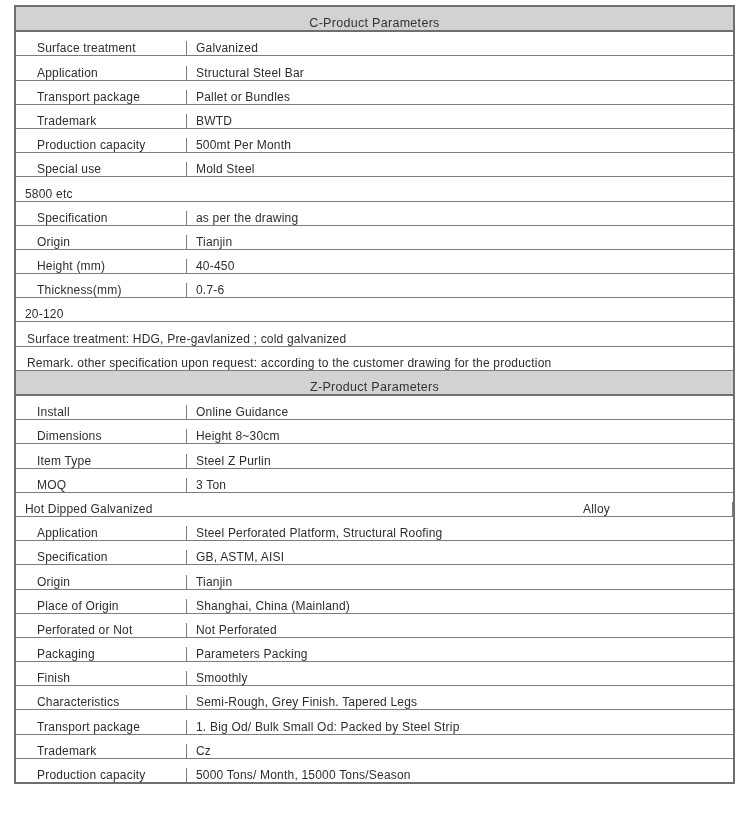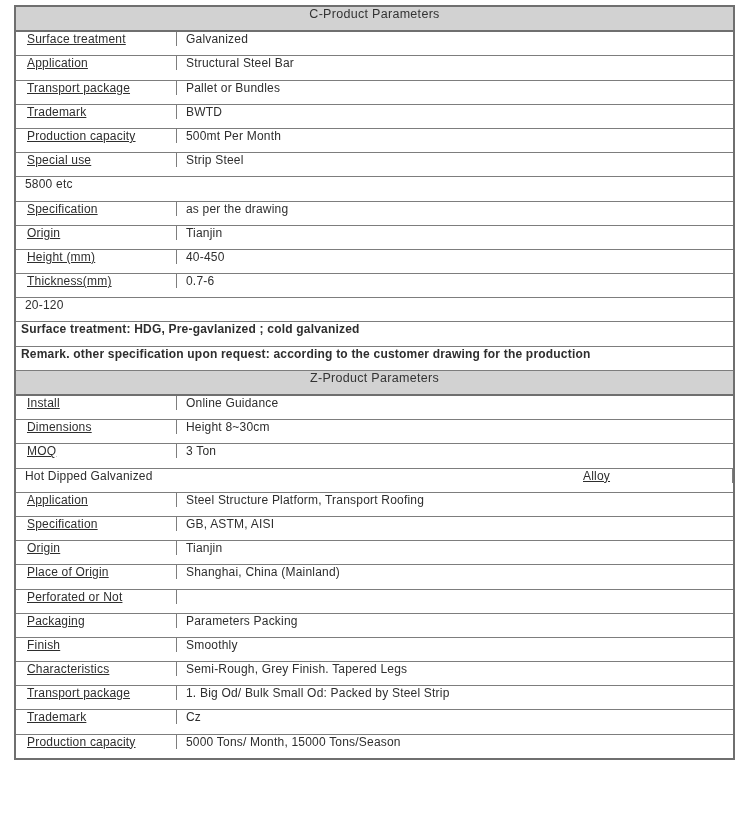--- a/index.html
+++ b/index.html
@@ -17,21 +17,21 @@
   .sheet {
     padding: 5px 0 0 14px;
   }
   .ptable {
     width: 717px;
     border: 2px solid #6f6f6f;
     background: #ffffff;
   }
   .row {
     display: flex;
-    align-items: flex-start;
+    align-items: flex-end;
     height: 23.2px;
     box-sizing: content-box;
     border-bottom: 1px solid #7d7d7d;
     background: #ffffff;
   }
   .row:last-child {
     border-bottom: none;
   }
   .header-row {
     background: #d2d2d2;
@@ -50,32 +50,30 @@
     display: flex;
     align-items: center;
     font-size: 12px;
     letter-spacing: 0.2px;
     white-space: nowrap;
     overflow: hidden;
   }
   .label-cell {
     width: 149px;
     flex: none;
-    padding-left: 11px;
+    padding-left: 21px;
     border-right: 1.5px solid #7d7d7d;
-    text-decoration: underline;
   }
   .value-cell {
     flex: 1;
     padding-left: 9px;
   }
   .note-cell {
     flex: 1;
-    padding-left: 5px;
-    font-weight: bold;
+    padding-left: 11px;
   }
 </style>
 </head>
 <body>
 
 <div class="sheet">
   <div class="ptable" id="table-root">
   <div class="row header-row">
     <div class="header-cell">C-Product Parameters</div>
   </div>
@@ -100,21 +98,21 @@
     <div class="cell value-cell">BWTD</div>
   </div>
 
   <div class="row param-row">
     <div class="cell label-cell">Production capacity</div>
     <div class="cell value-cell">500mt Per Month</div>
   </div>
 
   <div class="row param-row">
     <div class="cell label-cell">Special use</div>
-    <div class="cell value-cell">Strip Steel</div>
+    <div class="cell value-cell">Mold Steel</div>
   </div>
 
   <div class="row param-row">
     <div class="cell value-cell">5800 etc</div>
   </div>
 
   <div class="row param-row">
     <div class="cell label-cell">Specification</div>
     <div class="cell value-cell">as per the drawing</div>
   </div>
@@ -154,53 +152,58 @@
   <div class="row param-row">
     <div class="cell label-cell">Install</div>
     <div class="cell value-cell">Online Guidance</div>
   </div>
 
   <div class="row param-row">
     <div class="cell label-cell">Dimensions</div>
     <div class="cell value-cell">Height 8~30cm</div>
   </div>
 
+  <div class="row param-row">
+    <div class="cell label-cell">Item Type</div>
+    <div class="cell value-cell">Steel Z Purlin</div>
+  </div>
 
   <div class="row param-row">
     <div class="cell label-cell">MOQ</div>
     <div class="cell value-cell">3 Ton</div>
   </div>
 
   <div class="row param-row">
     <div class="cell value-cell">Hot Dipped Galvanized</div>
     <div class="cell label-cell">Alloy</div>
   </div>
 
   <div class="row param-row">
     <div class="cell label-cell">Application</div>
-    <div class="cell value-cell">Steel Structure Platform, Transport Roofing</div>
+    <div class="cell value-cell">Steel Perforated Platform, Structural Roofing</div>
   </div>
 
   <div class="row param-row">
     <div class="cell label-cell">Specification</div>
     <div class="cell value-cell">GB, ASTM, AISI</div>
   </div>
 
   <div class="row param-row">
     <div class="cell label-cell">Origin</div>
     <div class="cell value-cell">Tianjin</div>
   </div>
 
   <div class="row param-row">
     <div class="cell label-cell">Place of Origin</div>
     <div class="cell value-cell">Shanghai, China (Mainland)</div>
   </div>
 
   <div class="row param-row">
     <div class="cell label-cell">Perforated or Not</div>
+    <div class="cell value-cell">Not Perforated</div>
   </div>
 
   <div class="row param-row">
     <div class="cell label-cell">Packaging</div>
     <div class="cell value-cell">Parameters Packing</div>
   </div>
 
   <div class="row param-row">
     <div class="cell label-cell">Finish</div>
     <div class="cell value-cell">Smoothly</div>

